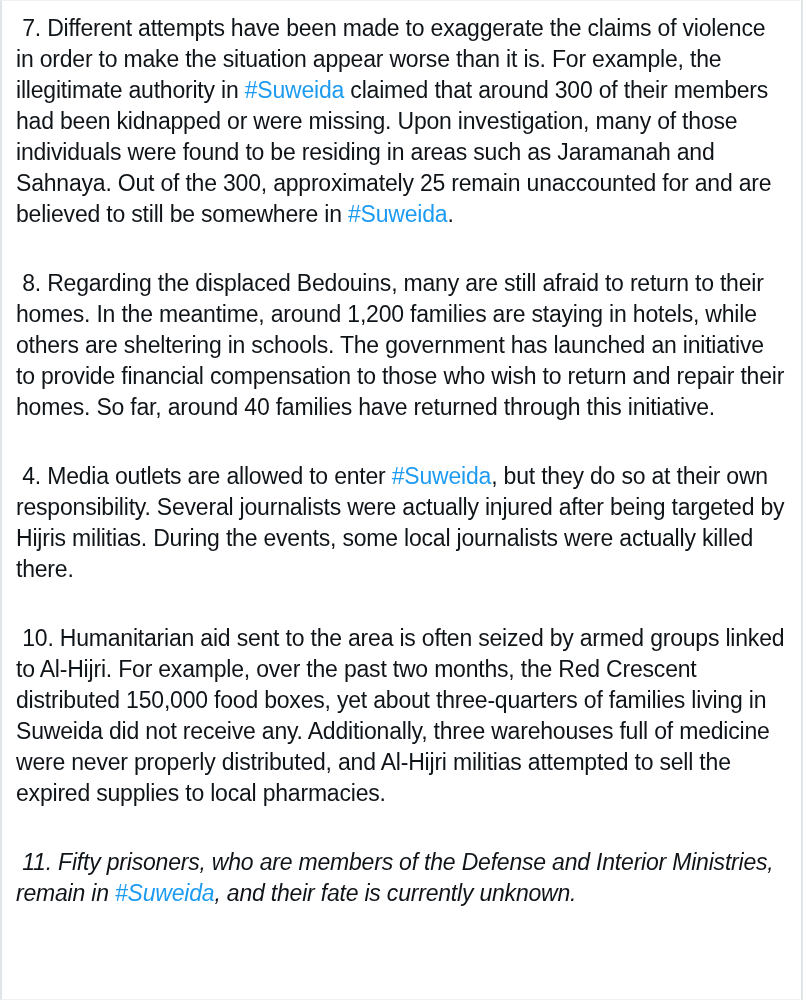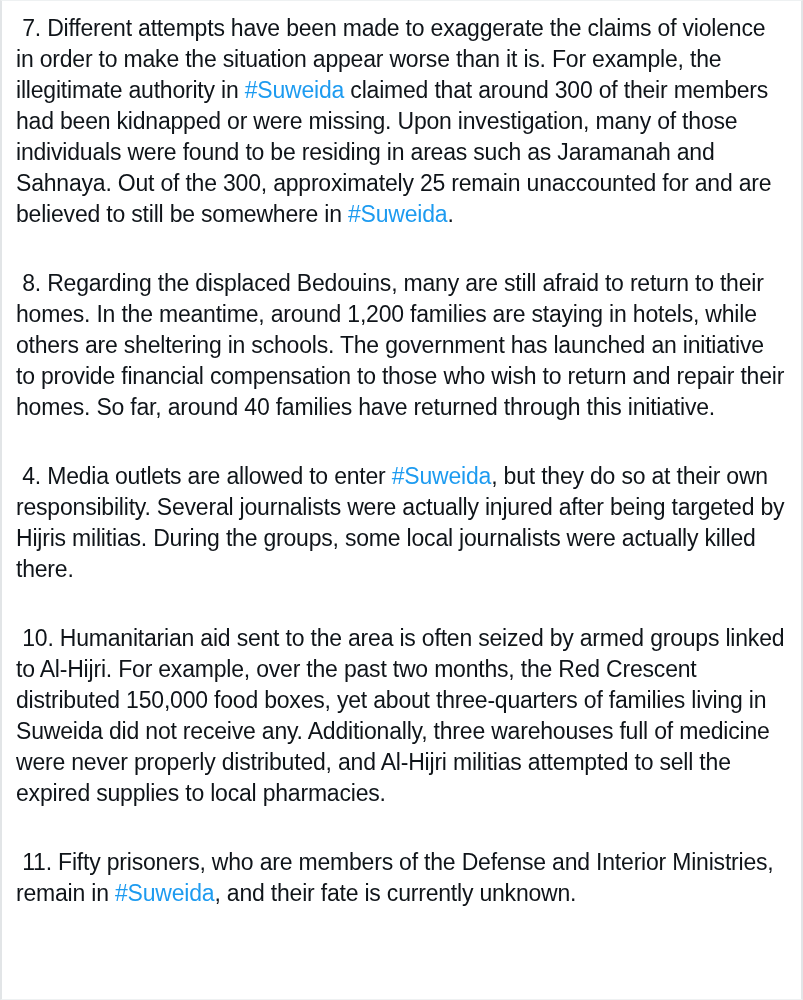--- a/index.html
+++ b/index.html
@@ -26,29 +26,29 @@
     line-height: 31px;
     letter-spacing: -0.2px;
     color: var(--text);
     overflow: hidden;
   }
   .para {
     margin: 0 0 38px 0;
     white-space: pre-wrap;
     word-wrap: break-word;
   }
-  .para:last-child { margin-bottom: 0; }
+  .para:last-child { margin-bottom: 0; font-style: italic; }
   .hashtag {
     color: var(--link);
     text-decoration: none;
     cursor: pointer;
   }
 </style>
 </head>
 <body>
 
 <article class="tweet-body">
     <p class="para"><span> 7. Different attempts have been made to exaggerate the claims of violence in order to make the situation appear worse than it is. For example, the illegitimate authority in </span><a class="hashtag" href="#">#Suweida</a><span> claimed that around 300 of their members had been kidnapped or were missing. Upon investigation, many of those individuals were found to be residing in areas such as Jaramanah and Sahnaya. Out of the 300, approximately 25 remain unaccounted for and are believed to still be somewhere in </span><a class="hashtag" href="#">#Suweida</a><span>.</span></p>
     <p class="para"><span> 8. Regarding the displaced Bedouins, many are still afraid to return to their homes. In the meantime, around 1,200 families are staying in hotels, while others are sheltering in schools. The government has launched an initiative to provide financial compensation to those who wish to return and repair their homes. So far, around 40 families have returned through this initiative.</span></p>
-    <p class="para"><span> 4. Media outlets are allowed to enter </span><a class="hashtag" href="#">#Suweida</a><span>, but they do so at their own responsibility. Several journalists were actually injured after being targeted by Hijris militias. During the groups, some local journalists were actually killed there.</span></p>
+    <p class="para"><span> 4. Media outlets are allowed to enter </span><a class="hashtag" href="#">#Suweida</a><span>, but they do so at their own responsibility. Several journalists were actually injured after being targeted by Hijris militias. During the events, some local journalists were actually killed there.</span></p>
     <p class="para"><span> 10. Humanitarian aid sent to the area is often seized by armed groups linked to Al-Hijri. For example, over the past two months, the Red Crescent distributed 150,000 food boxes, yet about three-quarters of families living in Suweida did not receive any. Additionally, three warehouses full of medicine were never properly distributed, and Al-Hijri militias attempted to sell the expired supplies to local pharmacies.</span></p>
     <p class="para"><span> 11. Fifty prisoners, who are members of the Defense and Interior Ministries, remain in </span><a class="hashtag" href="#">#Suweida</a><span>, and their fate is currently unknown.</span></p>
   </article>
 
 </body></html>

